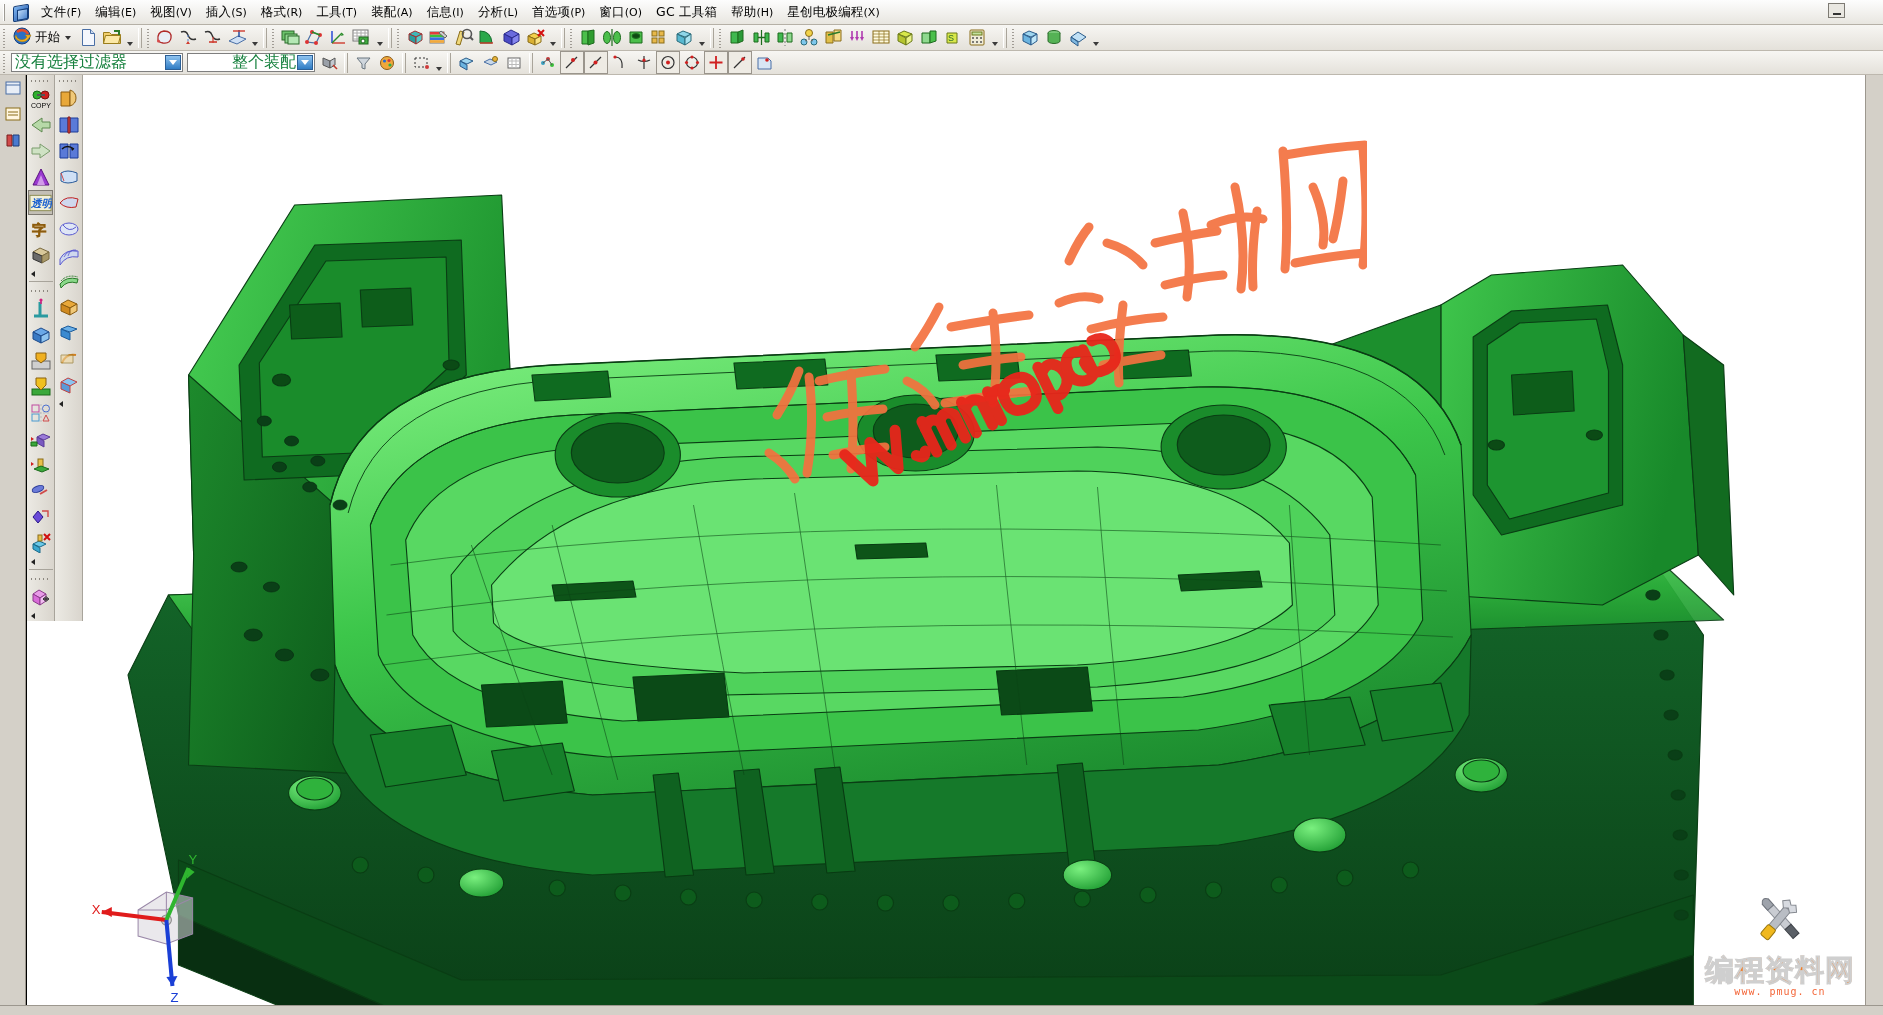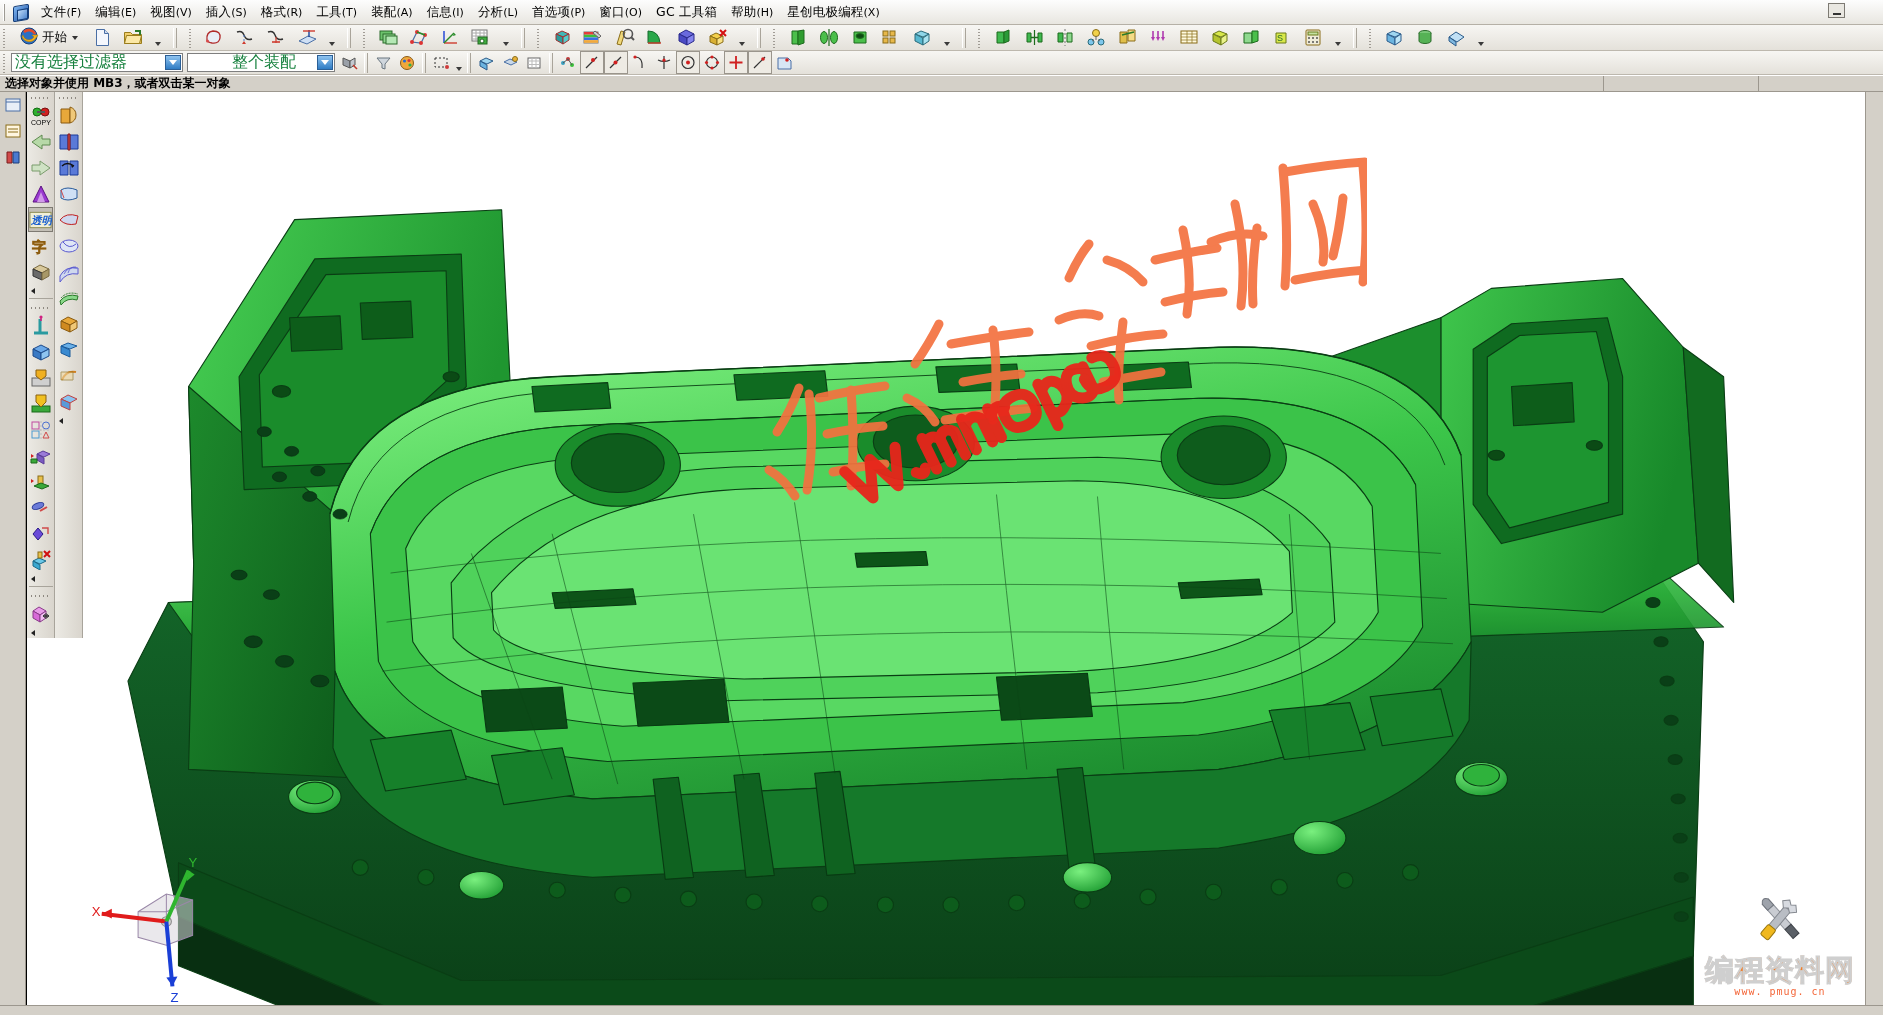--- a/index.html
+++ b/index.html
@@ -64,21 +64,21 @@
   .menu-item .mn { letter-spacing: .2px; }
   .menu-item .hk { font-size: 11px; }
 
   
   .tb-row {
     background: linear-gradient(#f7f6f3, #e4e1da);
     border-bottom: 1px solid #bdb8ae;
     display: flex; align-items: center;
     padding: 0 1px;
   }
-  .tb-row.r1 { height: 26px; flex: 0 0 26px; gap: 7px; }
+  .tb-row.r1 { height: 26px; flex: 0 0 26px; }
   .tb-row.r2 { height: 24px; flex: 0 0 24px; }
   .tb-sep {
     width: 4px; height: 20px;
     border-left: 1px solid #ffffff;
     border-right: 1px solid #a9a49a;
     margin: 0 3px;
     flex: 0 0 4px;
   }
   .tb-grip {
     width: 5px; height: 20px; margin: 0 2px 0 1px;
@@ -132,21 +132,21 @@
     width:16px; height:15px;
     background: linear-gradient(#8fc3ef,#2f7cc4);
     border:1px solid #2b5f96;
     display:flex;align-items:center;justify-content:center;
   }
   .combo .carrow::after{
     content:""; border-left:4px solid transparent;border-right:4px solid transparent;
     border-top:5px solid #fff;
   }
   .combo.c1 { width:172px; }
-  .combo.c2 { width:148px;padding-left:44px; }
+  .combo.c2 { width:128px;padding-left:44px; }
 
   
   .cuebar {
     height: 17px; flex:0 0 17px;
     background: #d4d0c8;
     border-bottom: 1px solid #9c978e;
     border-top: 1px solid #fff;
     display:flex; align-items:center;
   }
   .cue-txt {
@@ -714,27 +714,20 @@
       </svg>
     </div>
     <div class="tbtn">
       <svg width="19" height="18" viewBox="0 0 19 18">
         <path d="M3 4 h10 l3 3 v8 h-13z" fill="#d8e6f5" stroke="#4a6fa5"></path>
         <circle cx="12" cy="6" r="1.8" fill="#d02020"></circle>
       </svg>
     </div>
   </div>
 
-  <div class="cuebar">
-    <div class="cue-c1" style="display:flex;align-items:center;">
-      <span class="cue-txt">选择对象并使用 MB3，或者双击某一对象</span>
-    </div>
-    <div class="cue-cell cue-c2"></div>
-    <div class="cue-cell cue-c3"></div>
-  </div>
 
   <div class="bodywrap">
 
     <div class="resbar">
       <div class="res-ico">
         <svg width="18" height="18" viewBox="0 0 18 18">
             <rect x="2" y="3" width="14" height="12" fill="#e8eef7" stroke="#4a6fa5"></rect>
             <path d="M2 6h14" stroke="#4a6fa5"></path>
           </svg>
       </div>

